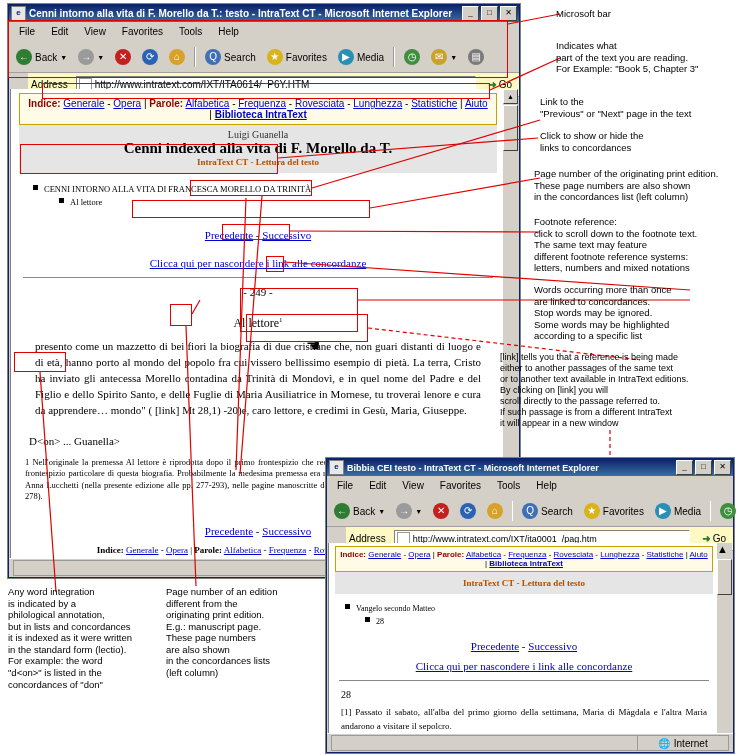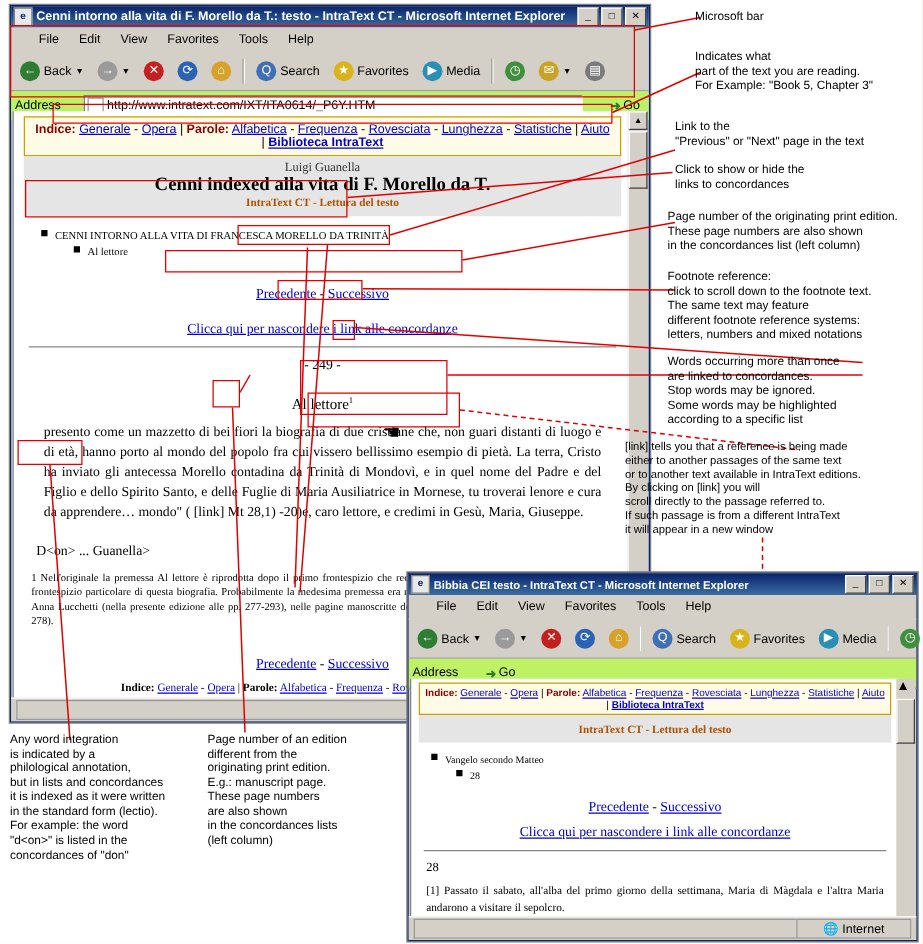--- a/index.html
+++ b/index.html
@@ -5,27 +5,27 @@
   html,body{margin:0;padding:0;background:#ffffff;}
   body{width:738px;height:755px;position:relative;font-family:"Liberation Sans",sans-serif;font-size:11px;color:#000;overflow:hidden;}
 
   
   .iewin{position:absolute;border:1px solid #0a246a;background:#d4d0c8;box-shadow:0 0 0 1px #808080;}
   .titlebar{height:17px;background:linear-gradient(to bottom,#0a246a,#3a6ea5);display:flex;align-items:center;padding:0 2px;color:#fff;}
   .titlebar .tl-icon{width:13px;height:13px;background:#e8e8e8;border:1px solid #7f7f7f;margin-right:3px;font-size:8px;line-height:11px;text-align:center;color:#0a246a;font-weight:bold;}
   .titlebar .tl-text{font-size:10px;font-weight:bold;white-space:nowrap;overflow:hidden;flex:1;}
   .winbtns{display:flex;gap:2px;}
   .winbtn{width:15px;height:13px;background:#d4d0c8;border:1px solid #fff;border-right-color:#404040;border-bottom-color:#404040;font-size:8px;line-height:11px;text-align:center;color:#000;}
-  .menubar{height:17px;display:flex;align-items:center;padding:1px 19px;gap:10px;font-size:10px;background:#d4d0c8;border-bottom:1px solid #d4d0c8;}
+  .menubar{height:17px;display:flex;align-items:center;padding:1px 7px;gap:10px;font-size:10px;background:#d4d0c8;border-bottom:1px solid #d4d0c8;}
   .menubar span{padding:1px 3px;}
   .toolbar{height:28px;display:flex;align-items:center;padding:1px 3px;gap:3px;background:#d4d0c8;border-bottom:1px solid #a0a0a0;}
   .tbtn{display:flex;align-items:center;gap:3px;padding:2px 4px;font-size:10px;white-space:nowrap;}
   .tbtn .gl{display:inline-block;width:16px;height:16px;border-radius:8px;text-align:center;line-height:16px;font-size:10px;color:#fff;}
   .sep{width:1px;height:20px;background:#9a9a9a;margin:0 2px;border-right:1px solid #fff;}
-  .addrbar{height:21px;display:flex;align-items:center;gap:18px;padding:1px 3px;background:#bef264;border-bottom:1px solid #a0a0a0;font-size:10px;}
+  .addrbar{height:21px;display:flex;align-items:center;gap:8px;padding:1px 3px;background:#fef9c3;border-bottom:1px solid #a0a0a0;font-size:10px;margin-left:19px;}
   .addrinput{flex:1;height:16px;background:#fff;border:1px solid #808080;border-right-color:#fff;border-bottom-color:#fff;display:flex;align-items:center;padding:0 2px;font-size:10px;color:#000;overflow:hidden;white-space:nowrap;}
   .addrinput .pgicon{display:inline-block;width:11px;height:11px;background:#fff;border:1px solid #9a9a9a;margin-right:3px;}
   .gobtn{display:flex;align-items:center;gap:2px;font-size:10px;padding:0 4px;}
   .statusbar{position:absolute;left:0;right:0;bottom:0;height:18px;background:#d4d0c8;border-top:1px solid #fff;display:flex;align-items:center;font-size:10px;padding:0 4px;}
   .statusbar .sb-left{flex:1;border:1px solid #9a9a9a;border-right:none;height:14px;display:flex;align-items:center;padding-left:3px;}
   .statusbar .sb-right{width:90px;border:1px solid #9a9a9a;height:14px;display:flex;align-items:center;justify-content:center;gap:3px;}
   .page{position:absolute;background:#fff;overflow:hidden;}
 
   
   #mainwin{left:8px;top:4px;width:510px;height:572px;}
@@ -287,20 +287,24 @@
         <span>Media</span>
       </div>
     <div class="sep"></div>
     <div class="tbtn">
         <span class="gl" style="background:#3f8f3f">◷</span>
       </div>
 
   </div>
   <div class="addrbar">
     <span>Address</span>
+    <div class="addrinput">
+      <span class="pgicon"></span>
+      <span style="font-size:9px">http://www.intratext.com/IXT/ita0001_/pag.htm</span>
+    </div>
     <div class="gobtn">
         <span style="color:#2a7d2a;font-weight:bold">➜</span>
         <span>Go</span>
       </div>
   </div>
 
   <div class="page" id="page2">
     <div class="itx" style="padding:3px 6px">
       <div class="navbox" style="font-size:8px;padding:3px">
         <b>Indice:</b>

